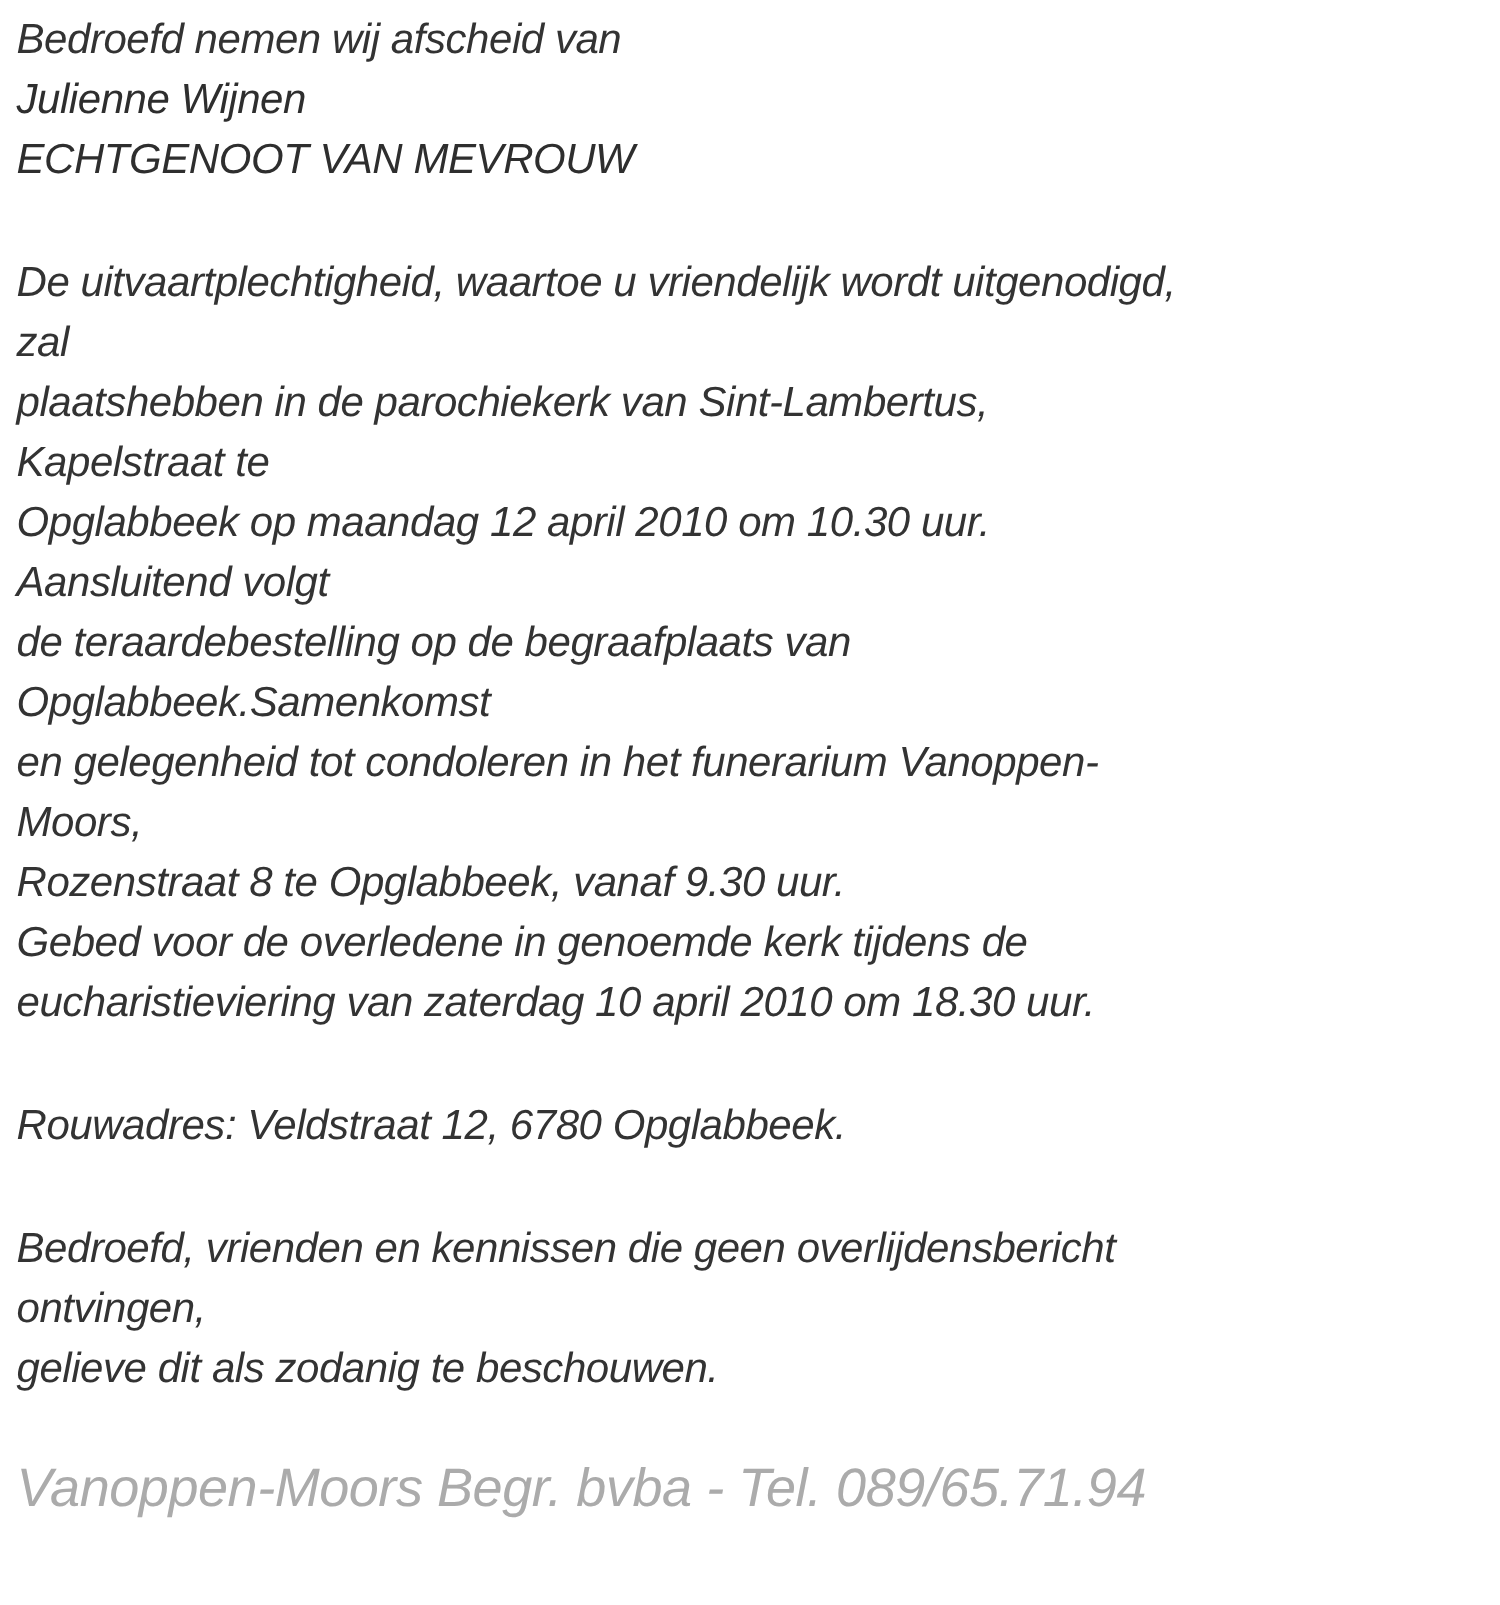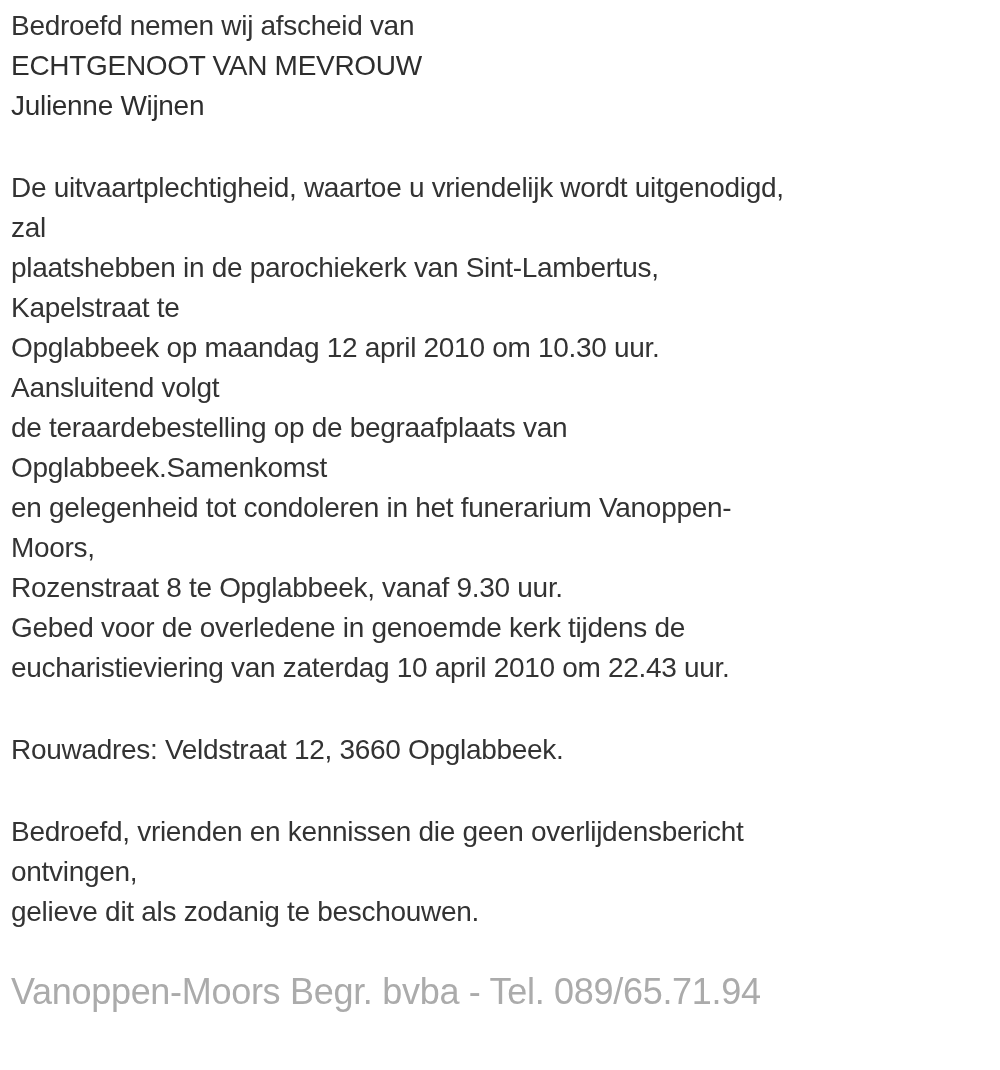--- a/index.html
+++ b/index.html
@@ -7,20 +7,21 @@
     width: 1000px;
     background: #ffffff;
     font-family: "Liberation Sans", sans-serif;
   }
   .page {
     width: 820px;
     height: 1070px;
     background: #ffffff;
     padding: 6px 22px 6px 11px;
     overflow: hidden;
+    font-style: italic;
   }
   .intro {
     font-size: 28px;
     line-height: 40px;
     color: #333333;
     letter-spacing: -0.3px;
     white-space: pre-line;
   }
   .name {
     margin-top: 30px;
@@ -55,35 +56,35 @@
     white-space: pre-line;
   }
 </style>
 </head>
 <body>
 
 <div class="page">
   <p class="intro">Bedroefd nemen wij afscheid van</p>
 
 
+  <p class="subtitle">Julienne Wijnen</p>
+
   <p class="subtitle">ECHTGENOOT VAN MEVROUW</p>
-
-  <p class="subtitle">Julienne Wijnen</p>
 
 
   <p class="body gap">De uitvaartplechtigheid, waartoe u vriendelijk wordt uitgenodigd, zal
 plaatshebben in de parochiekerk van Sint-Lambertus, Kapelstraat te
 Opglabbeek op maandag 12 april 2010 om 10.30 uur. Aansluitend volgt
 de teraardebestelling op de begraafplaats van Opglabbeek.Samenkomst
 en gelegenheid tot condoleren in het funerarium Vanoppen-Moors,
 Rozenstraat 8 te Opglabbeek, vanaf 9.30 uur.</p>
 
   <p class="body">Gebed voor de overledene in genoemde kerk tijdens de
-eucharistieviering van zaterdag 10 april 2010 om 22.43 uur.</p>
+eucharistieviering van zaterdag 10 april 2010 om 18.30 uur.</p>
 
 
-  <p class="body gap">Rouwadres: Veldstraat 12, 3660 Opglabbeek.</p>
+  <p class="body gap">Rouwadres: Veldstraat 12, 6780 Opglabbeek.</p>
 
   <p class="body gap">Bedroefd, vrienden en kennissen die geen overlijdensbericht ontvingen,
 gelieve dit als zodanig te beschouwen.</p>
 
   <p class="footer">Vanoppen-Moors Begr. bvba - Tel. 089/65.71.94</p>
 </div>
 
 </body></html>

